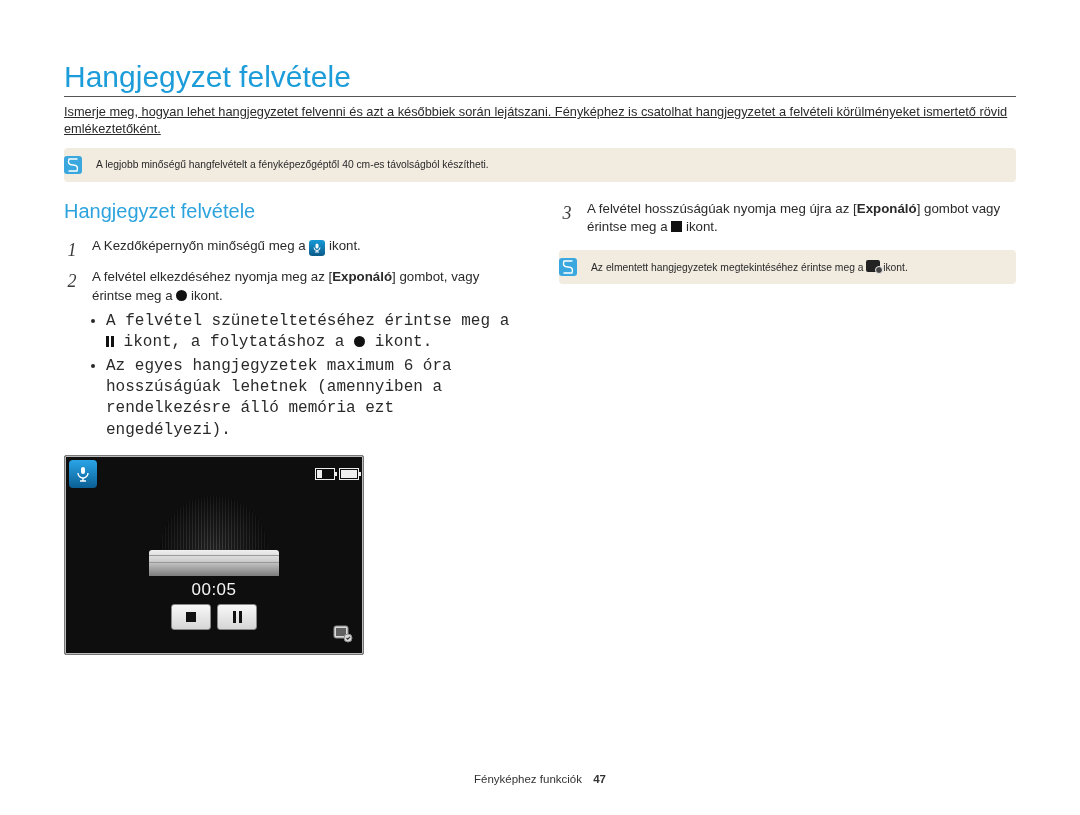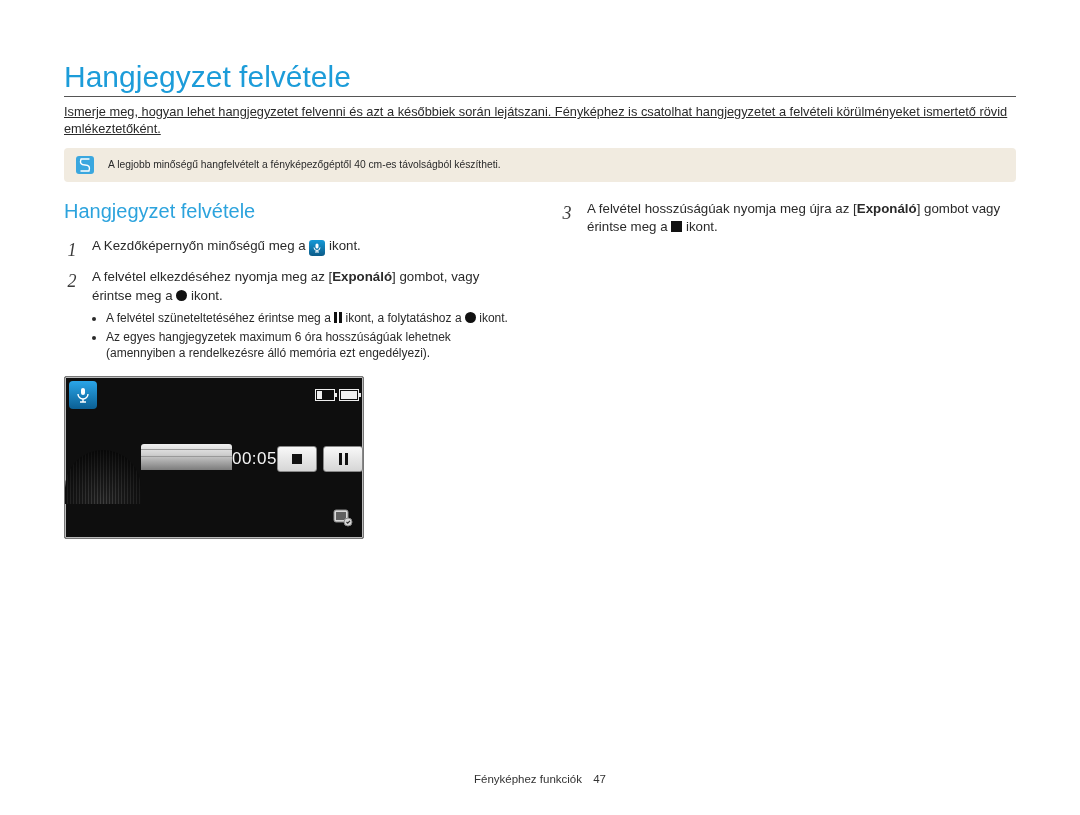--- a/index.html
+++ b/index.html
@@ -20,21 +20,21 @@
     .intro {
       font-size: 12.8px;
       line-height: 1.35;
       max-width: 960px;
       margin-bottom: 10px;
       text-decoration: underline;
     }
     .note {
       background: #f1ebe0;
       border-radius: 4px;
-      padding: 8px 12px;
+      padding: 8px 0;
       display: flex;
       align-items: center;
       gap: 14px;
       font-size: 10.3px;
       line-height: 1.3;
       margin-bottom: 18px;
     }
     .note .tip-icon {
       width: 18px; height: 18px; flex: none;
       border-radius: 3px;
@@ -70,23 +70,24 @@
       width: 16px;
       text-align: center;
       flex: none;
       padding-top: 1px;
     }
     .step .body { flex: 1; }
 
     .sublist {
       list-style: disc;
       padding-left: 42px;
-      font-size: 12px;
+      font-size: 16px;
       line-height: 1.32;
       margin-top: 4px;
+      font-family: Liberation Mono, monospace;
     }
     .sublist li { margin-bottom: 3px; }
 
     .inline-icon {
       display: inline-block;
       vertical-align: -3px;
     }
     .mic-app-icon {
       width: 16px; height: 16px;
       border-radius: 3px;
@@ -99,27 +100,27 @@
     .pause-icon { display:inline-flex; gap:2px; vertical-align:-1px; }
     .pause-icon span { width:3px; height:11px; background:#111; display:block; }
     .stop-icon  { width:11px; height:11px; background:#111; display:inline-block; vertical-align:-1px; }
     .album-icon { width:14px; height:12px; background:#222; border-radius:2px; display:inline-block; vertical-align:-1.5px; position:relative; }
     .album-icon:after { content:""; position:absolute; right:-3px; bottom:-2px; width:6px; height:6px; border:1px solid #eee; border-radius:50%; background:#444; }
 
     
     .screen {
       margin-top: 14px;
       width: 300px;   
-      height: 163px;
+      height: 200px;
       background: #0e0e0e;
       border-radius: 2px;
       border: 1px solid #777;
       position: relative;
       display: flex;
-      flex-direction: row;
+      flex-direction: column;
       align-items: center;
       overflow: hidden;
       box-shadow: 0 0 0 1px #bbb inset;
     }
     .screen .topbar {
       position: absolute; top:4px; left:4px; right:4px; height:28px;
       display:flex; justify-content:space-between; align-items:center;
     }
     .screen .mic-btn {
       width:28px; height:28px; border-radius:4px;
@@ -175,21 +176,21 @@
     .screen .album-btn {
       position:absolute; bottom:6px; right:6px;
       width:28px; height:28px; display:flex; align-items:center; justify-content:center;
     }
     .screen .album-svg { width:20px; height:18px; }
 
     .footer {
       position:absolute; bottom:30px; left:0; right:0;
       text-align:center; font-size:11.5px; color:#333;
     }
-    .footer .pnum { display:inline-block; margin-left:8px; }
+    .footer .pnum { display:inline-block; margin-left:8px;font-weight:bold; }
   </style>
 </head>
 <body>
 
 <div class="page">
 
   <h1 class="page-title">Hangjegyzet felvétele</h1>
   <p class="intro">Ismerje meg, hogyan lehet hangjegyzetet felvenni és azt a későbbiek során lejátszani. Fényképhez is csatolhat hangjegyzetet a felvételi körülményeket ismertető rövid emlékeztetőként.</p>
 
   <div class="note">
@@ -289,20 +290,33 @@
     </div>
 
     <div class="col">
       <div class="step">
         <span class="num">3</span>
         <span class="body">
           <span>A felvétel hosszúságúak nyomja meg újra az [</span><b>Exponáló</b><span>] gombot vagy érintse meg a </span><span class="stop-icon"></span><span> ikont.</span>
         </span>
       </div>
 
+      <div class="note" style="margin-top:14px;">
+        <span class="tip-icon">
+          <svg class="tip-svg" viewBox="0 0 18 18">
+            <rect x="0" y="0" width="18" height="18" rx="3" fill="#3aa7df"></rect>
+            <path d="M5 3 L13 3 M5 3 Q3 9 9 9 Q15 9 13 15 M5 15 L13 15" stroke="#fff" stroke-width="1.4" fill="none" stroke-linecap="round"></path>
+          </svg>
+        </span>
+        <span>
+          <span>Az elmentett hangjegyzetek megtekintéséhez érintse meg a </span>
+          <span class="album-icon"></span>
+          <span> ikont.</span>
+        </span>
+      </div>
     </div>
 
   </div>
 
   <div class="footer">
     <span>Fényképhez funkciók</span>
     <span class="pnum">47</span>
   </div>
 </div>
 

